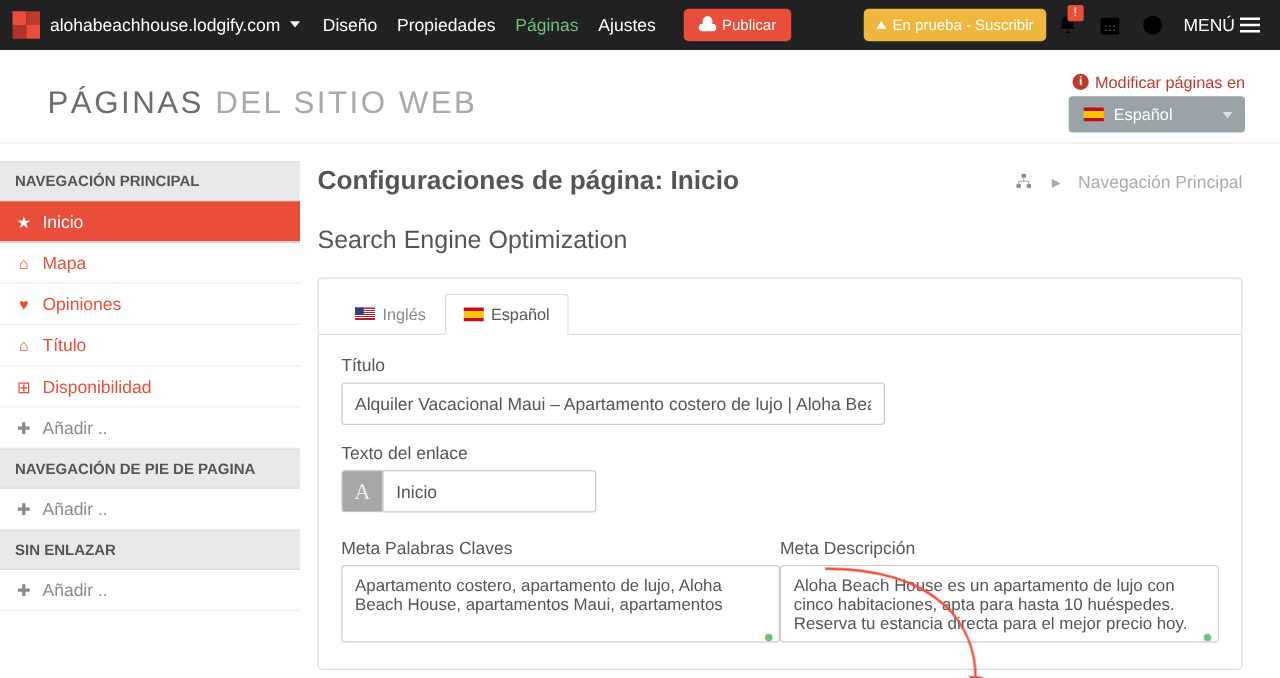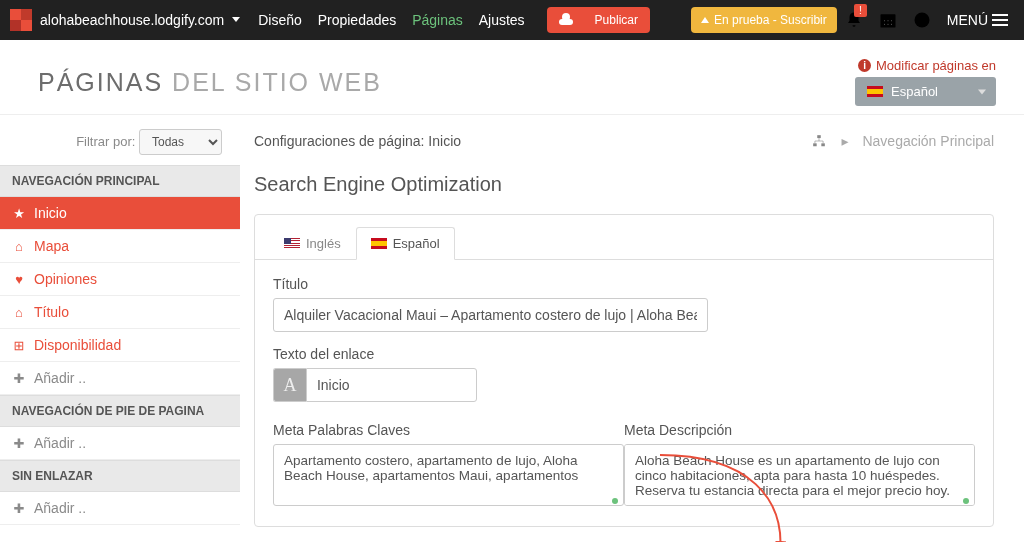--- a/index.html
+++ b/index.html
@@ -6,21 +6,21 @@
 body{background:#fff;color:#333;width:1024px;height:542px;overflow:hidden;position:relative}
 
 .topbar{height:40px;background:#212121;display:flex;align-items:center;color:#fff;font-size:14px}
 .logo{width:22px;height:22px;margin:0 8px 0 10px;display:flex;flex-wrap:wrap}
 .logo span{width:11px;height:11px}
 .logo .a{background:#e94e3a}.logo .b{background:#c03a2b}.logo .c{background:#b23228}.logo .d{background:#e94e3a}
 .site{color:#fff;font-size:14px;margin-right:4px}
 .caret-down{display:inline-block;border-left:4px solid transparent;border-right:4px solid transparent;border-top:5px solid #fff;margin:0 12px 1px 4px}
 .nav a{color:#fff;text-decoration:none;margin:0 6px;font-size:14px}
 .nav a.active{color:#6cc27c}
-.publish{background:#e94e3a;color:#fff;border:none;border-radius:4px;padding:6px 12px;font-size:12px;margin-left:16px;cursor:pointer;display:inline-flex;align-items:center;gap:22px}
+.publish{background:#e94e3a;color:#fff;border:none;border-radius:4px;padding:6px 12px;font-size:12px;margin-left:16px;cursor:pointer;display:inline-flex;align-items:center;gap:5px}
 .cloud{width:14px;height:10px;position:relative}
 .cloud::before{content:"";position:absolute;bottom:0;left:0;width:14px;height:6px;background:#fff;border-radius:3px}
 .cloud::after{content:"";position:absolute;top:-2px;left:3px;width:8px;height:8px;background:#fff;border-radius:50%}
 .topbar .spacer{flex:1}
 .trial{background:#f0b73e;color:#fff;font-size:12px;border-radius:4px;padding:6px 10px;cursor:pointer;display:inline-flex;align-items:center;gap:5px}
 .up-arrow{display:inline-block;border-left:4px solid transparent;border-right:4px solid transparent;border-bottom:6px solid #fff}
 .iconbtn{width:34px;height:40px;display:flex;align-items:center;justify-content:center;cursor:pointer;position:relative}
 .bell{width:18px;height:18px}
 .badge{position:absolute;top:4px;right:4px;width:13px;height:13px;background:#e94e3a;border-radius:2px;color:#fff;font-size:10px;display:flex;align-items:center;justify-content:center}
 .menu{color:#fff;font-size:14px;margin:0 16px 0 8px;cursor:pointer;display:flex;align-items:center;gap:4px}
@@ -44,21 +44,21 @@
 .filter{text-align:right;padding:0 18px 10px 0;font-size:13px;color:#8a8a8a}
 .filter select{border:1px solid #ccc;border-radius:3px;padding:4px 20px 4px 8px;font-size:12px;background:#f7f7f7;color:#555}
 .nav-head{background:#e9e9e9;color:#555;font-size:12px;font-weight:700;padding:8px 12px;border-top:1px solid #ddd;border-bottom:1px solid #ddd}
 .nav-item{display:flex;align-items:center;gap:8px;padding:8px 12px;font-size:14px;color:#e94e3a;border-bottom:1px solid #eee;cursor:pointer}
 .nav-item.active{background:#e94e3a;color:#fff}
 .nav-item.add{color:#8a8a8a}
 .nav-item .ico{width:14px;text-align:center;font-size:13px}
 
 .content{flex:1;padding:18px 30px 0 14px;position:relative}
 .crow{display:flex;align-items:center;margin-bottom:24px}
-.crow h2{font-size:14px;font-weight:400;color:#555}
+.crow h2{font-size:21px;font-weight:700;color:#555}
 .crumb{margin-left:auto;display:flex;align-items:center;gap:14px;color:#aaa;font-size:14px}
 .sitemap{width:16px;height:14px}
 h3.seo{font-size:20px;font-weight:400;color:#555;margin-bottom:18px}
 .seo-box{border:1px solid #ddd;border-radius:4px;padding:0}
 .tabs{display:flex;border-bottom:1px solid #ddd;padding:12px 14px 0 14px;gap:0}
 .tab{padding:8px 14px;border:1px solid transparent;font-size:13px;color:#888;cursor:pointer;display:flex;align-items:center;gap:6px;border-radius:3px 3px 0 0;margin-bottom:-1px}
 .tab.active{border-color:#ddd;border-bottom-color:#fff;background:#fff;color:#555}
 .seo-inner{padding:16px 18px}
 .lbl{font-size:14px;color:#555;margin-bottom:6px}
 .hint{font-size:12px;color:#aaa;margin:6px 0 8px}
@@ -148,24 +148,20 @@
     </div>
     <div class="lang-sel">
       <span class="flag-es"></span>
       <span>Español</span>
     </div>
   </div>
 </div>
 
 <div class="main">
   <div class="sidebar">
-    <div class="filter">
-      <span>Filtrar por:</span>
-      <select><option>Todas</option></select>
-    </div>
     <div class="nav-head">NAVEGACIÓN PRINCIPAL</div>
     <div class="nav-item active">
         <span class="ico">★</span>
         <span>Inicio</span>
       </div>
     <div class="nav-item">
         <span class="ico">⌂</span>
         <span>Mapa</span>
       </div>
     <div class="nav-item">

